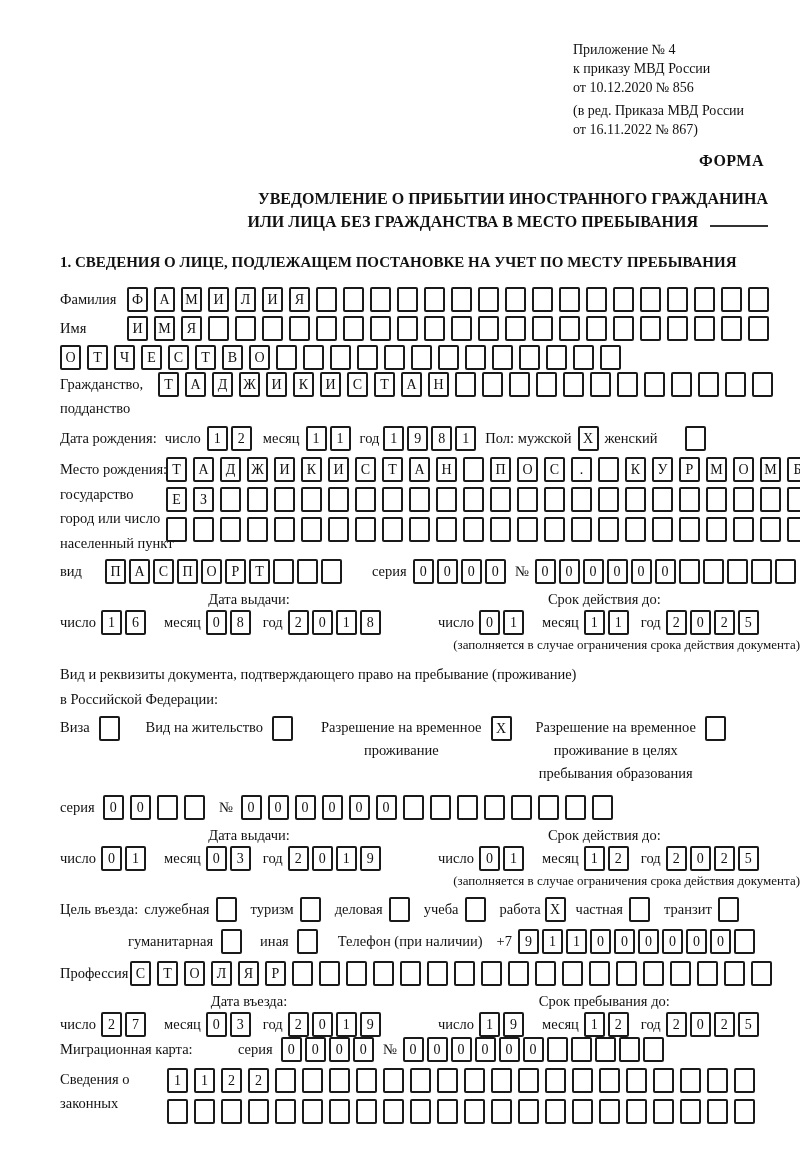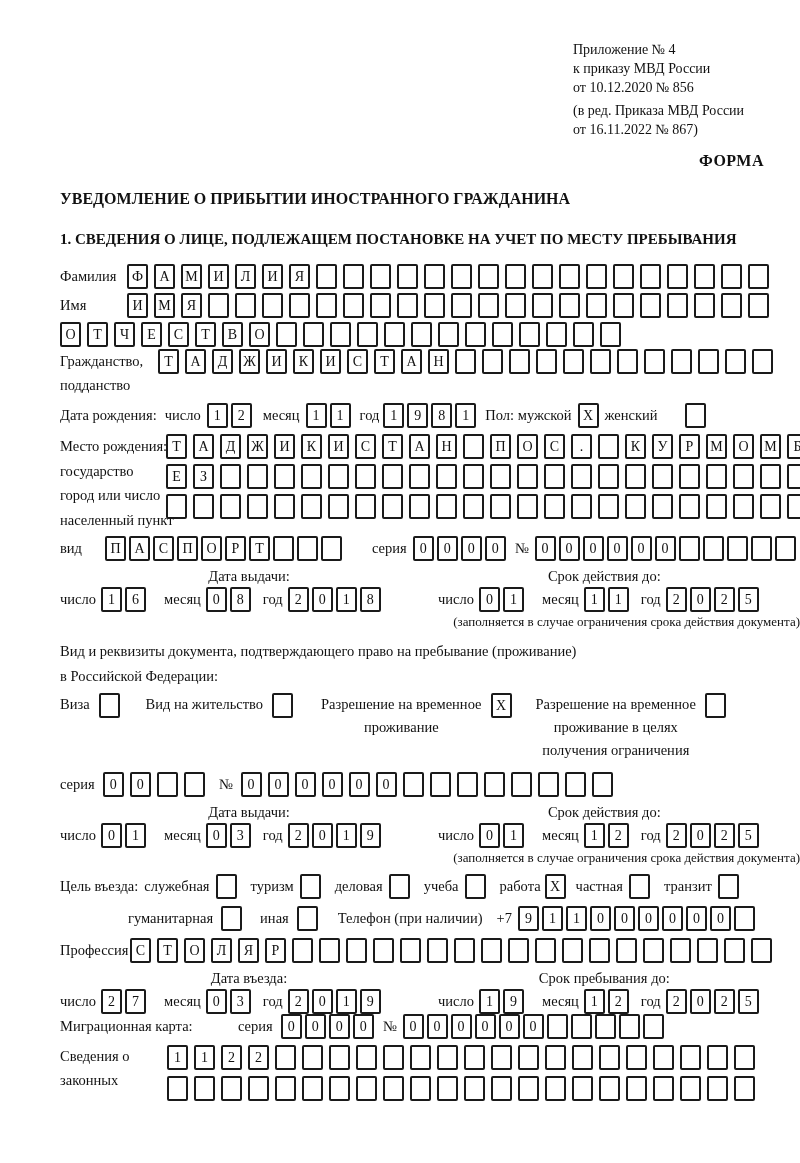--- a/index.html
+++ b/index.html
@@ -7,21 +7,21 @@
     width:800px;height:1163px;overflow:hidden;color:#111;
     font-family:"Liberation Serif","DejaVu Serif",serif;
     font-size:14.5px;
   }
   .page{padding:40px 0 0 60px;width:740px;position:relative;}
 
   
   .annex{margin-left:513px;font-size:14px;line-height:19px;white-space:nowrap;}
   .annex .ed{margin-top:4px;}
   .form-label{font-weight:bold;text-align:right;margin-top:13px;padding-right:36px;font-size:16px;letter-spacing:.5px;}
-  .title{font-weight:bold;text-align:left;font-size:16px;line-height:23px;margin-top:17px;padding-right:20px;}
+  .title{font-weight:bold;text-align:right;font-size:16px;line-height:23px;margin-top:17px;padding-right:32px;}
   .blank-line{display:inline-block;width:58px;border-bottom:2px solid #333;height:14px;margin-left:12px;}
   .section-head{font-weight:bold;font-size:15px;margin-top:21px;}
 
   
   .boxes{display:inline-flex;flex:none;}
   .cell{
     box-sizing:border-box;display:inline-flex;flex:none;
     width:21px;height:25px;margin-right:6px;
     border:2px solid #1a1a1a;border-radius:2px;
     align-items:center;justify-content:center;
@@ -78,20 +78,23 @@
     <div>к приказу МВД России</div>
     <div>от 10.12.2020 № 856</div>
     <div class="ed">(в ред. Приказа МВД России</div>
     <div>от 16.11.2022 № 867)</div>
   </div>
 
   <div class="form-label">ФОРМА</div>
 
   <div class="title">
     <div>УВЕДОМЛЕНИЕ О ПРИБЫТИИ ИНОСТРАННОГО ГРАЖДАНИНА</div>
+    <div>
+      <span>ИЛИ ЛИЦА БЕЗ ГРАЖДАНСТВА В МЕСТО ПРЕБЫВАНИЯ</span><span class="blank-line"></span>
+    </div>
   </div>
 
   <div class="section-head">1. СВЕДЕНИЯ О ЛИЦЕ, ПОДЛЕЖАЩЕМ ПОСТАНОВКЕ НА УЧЕТ ПО МЕСТУ ПРЕБЫВАНИЯ</div>
 
   <div class="frow" style="margin-top:16px;">
     <span class="lbl lw-name">Фамилия</span>
     <span class="boxes">
         <span class="cell">Ф</span>
         <span class="cell">А</span>
         <span class="cell">М</span>
@@ -435,21 +438,21 @@
         <span style="display:block">проживание</span>
       </span>
       <span class="boxes">
           <span class="cell">X</span>
         </span>
     </div>
     <div class="opt">
       <span class="opt-lines">
         <span style="display:block">Разрешение на временное</span>
         <span style="display:block">проживание в целях</span>
-        <span style="display:block">получения ограничения</span>
+        <span style="display:block">пребывания образования</span>
       </span>
       <span class="boxes">
           <span class="cell">&nbsp;</span>
         </span>
     </div>
   </div>
 
   <div class="frow" style="margin-top:10px;">
     <span class="mr8">серия</span>
     <span class="boxes mr8">

